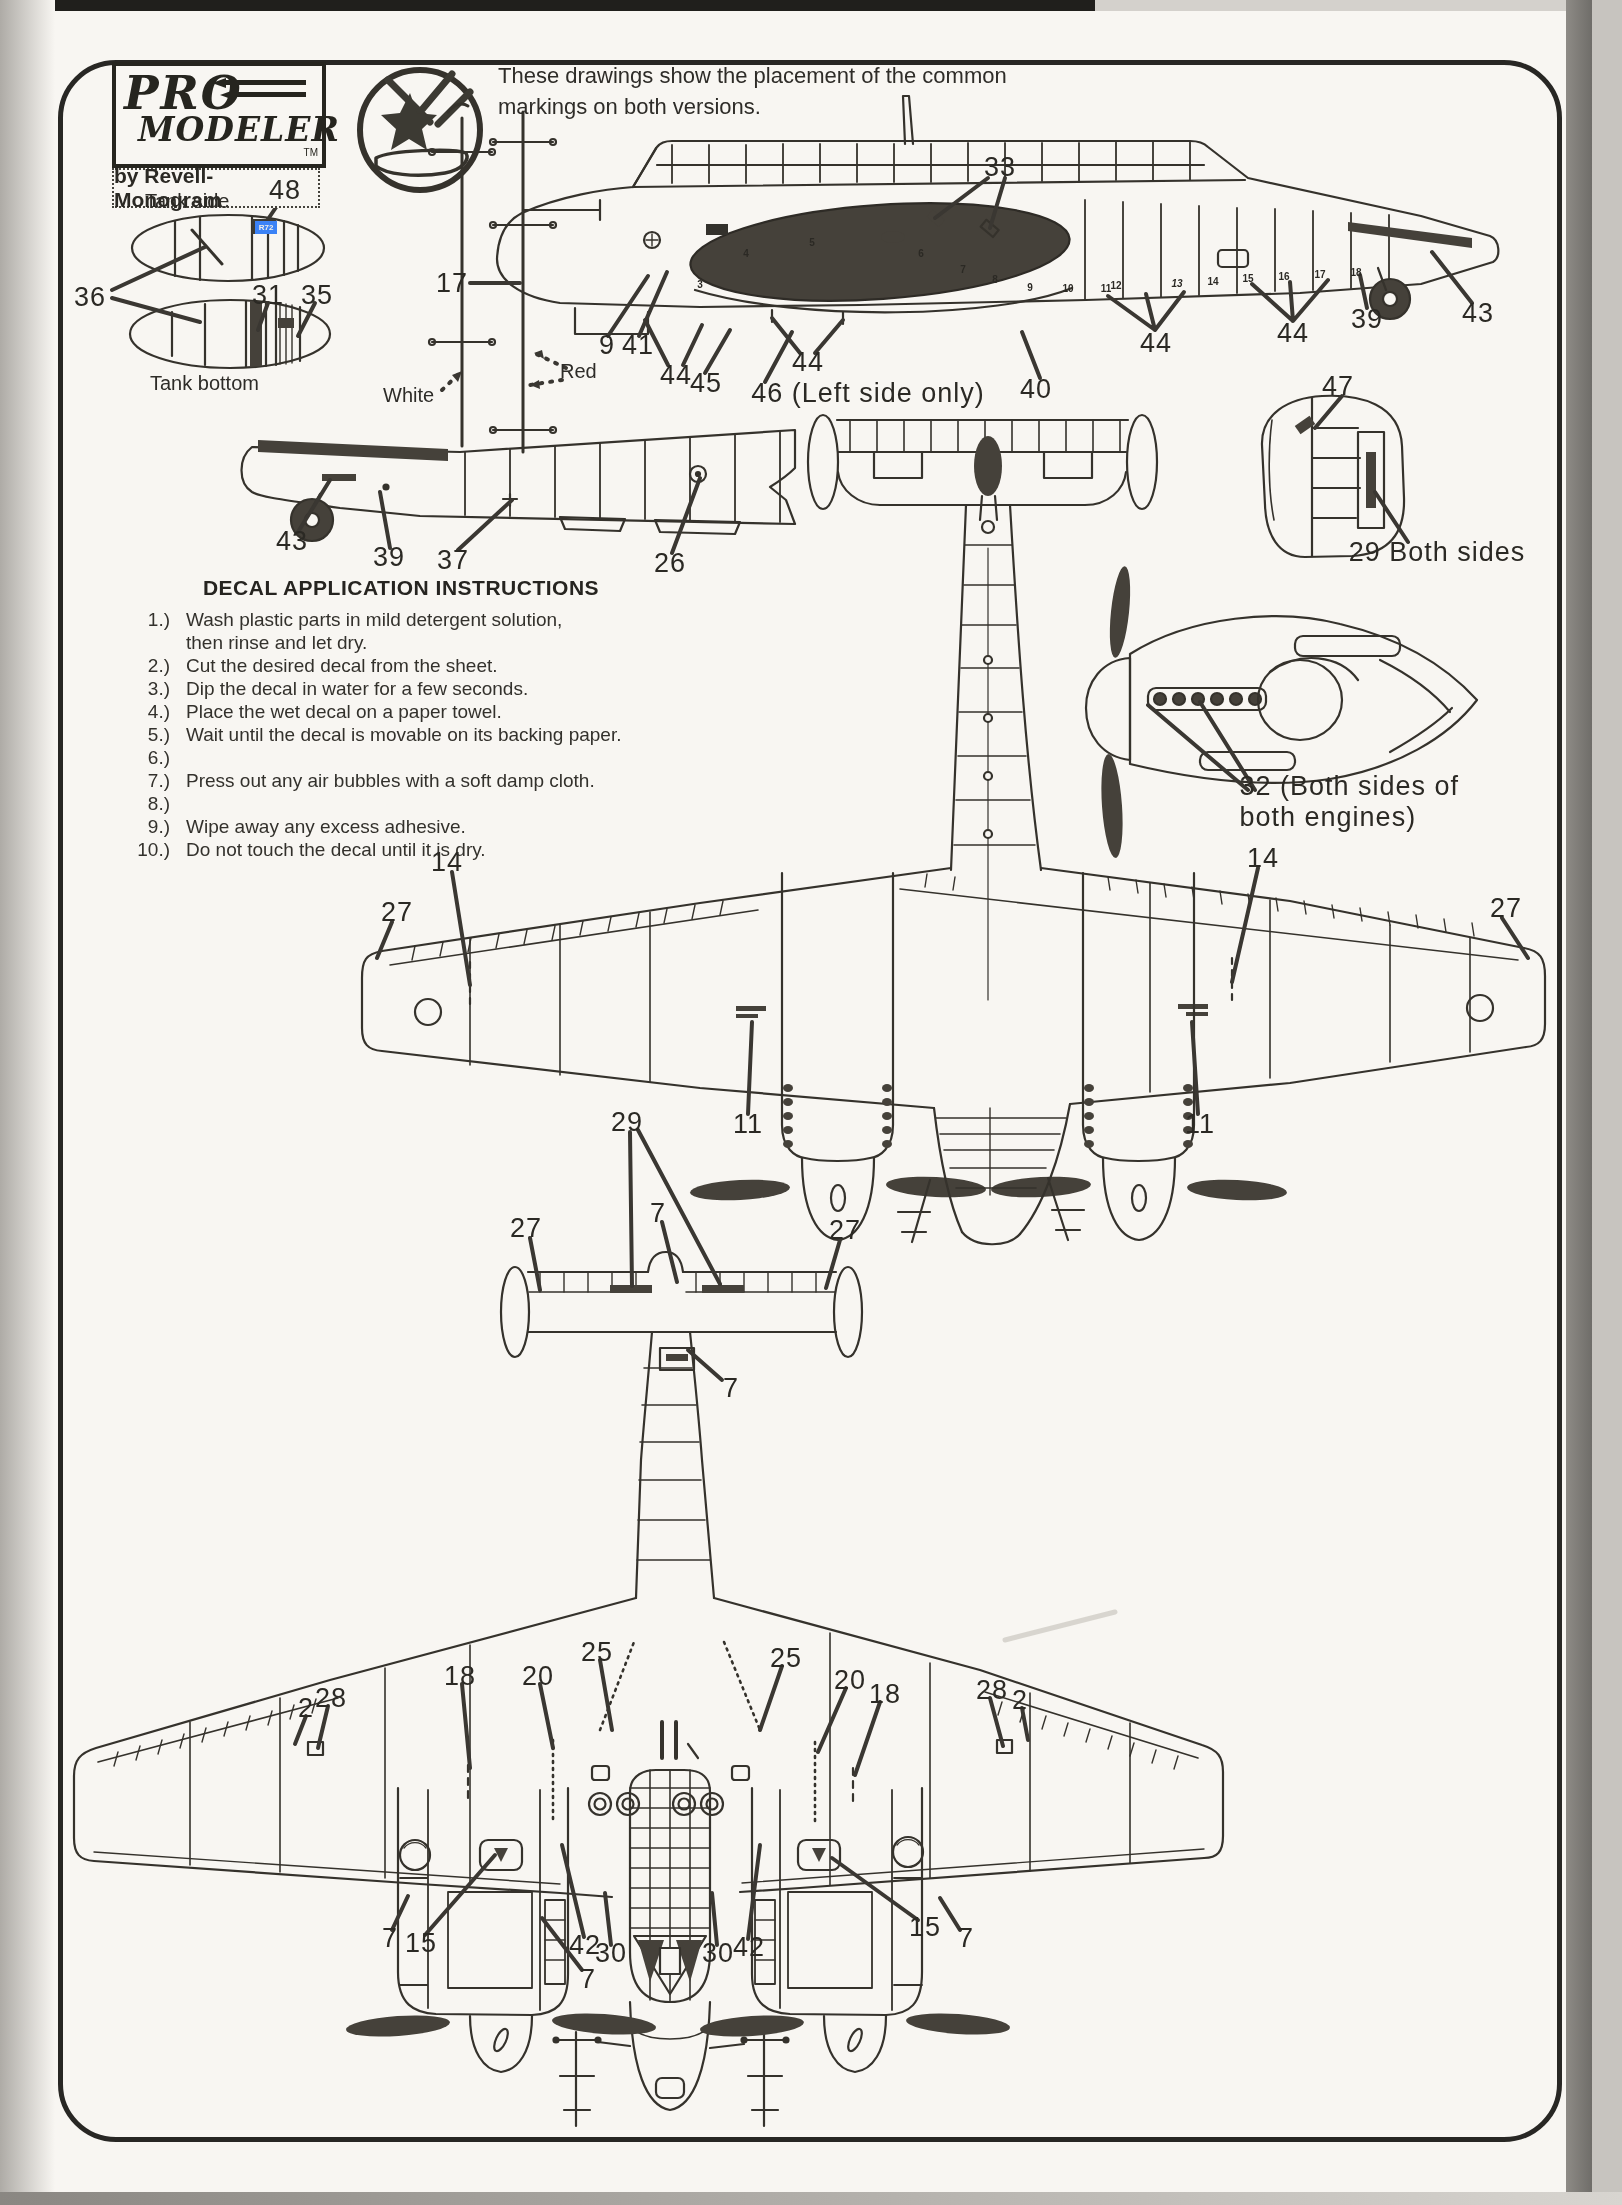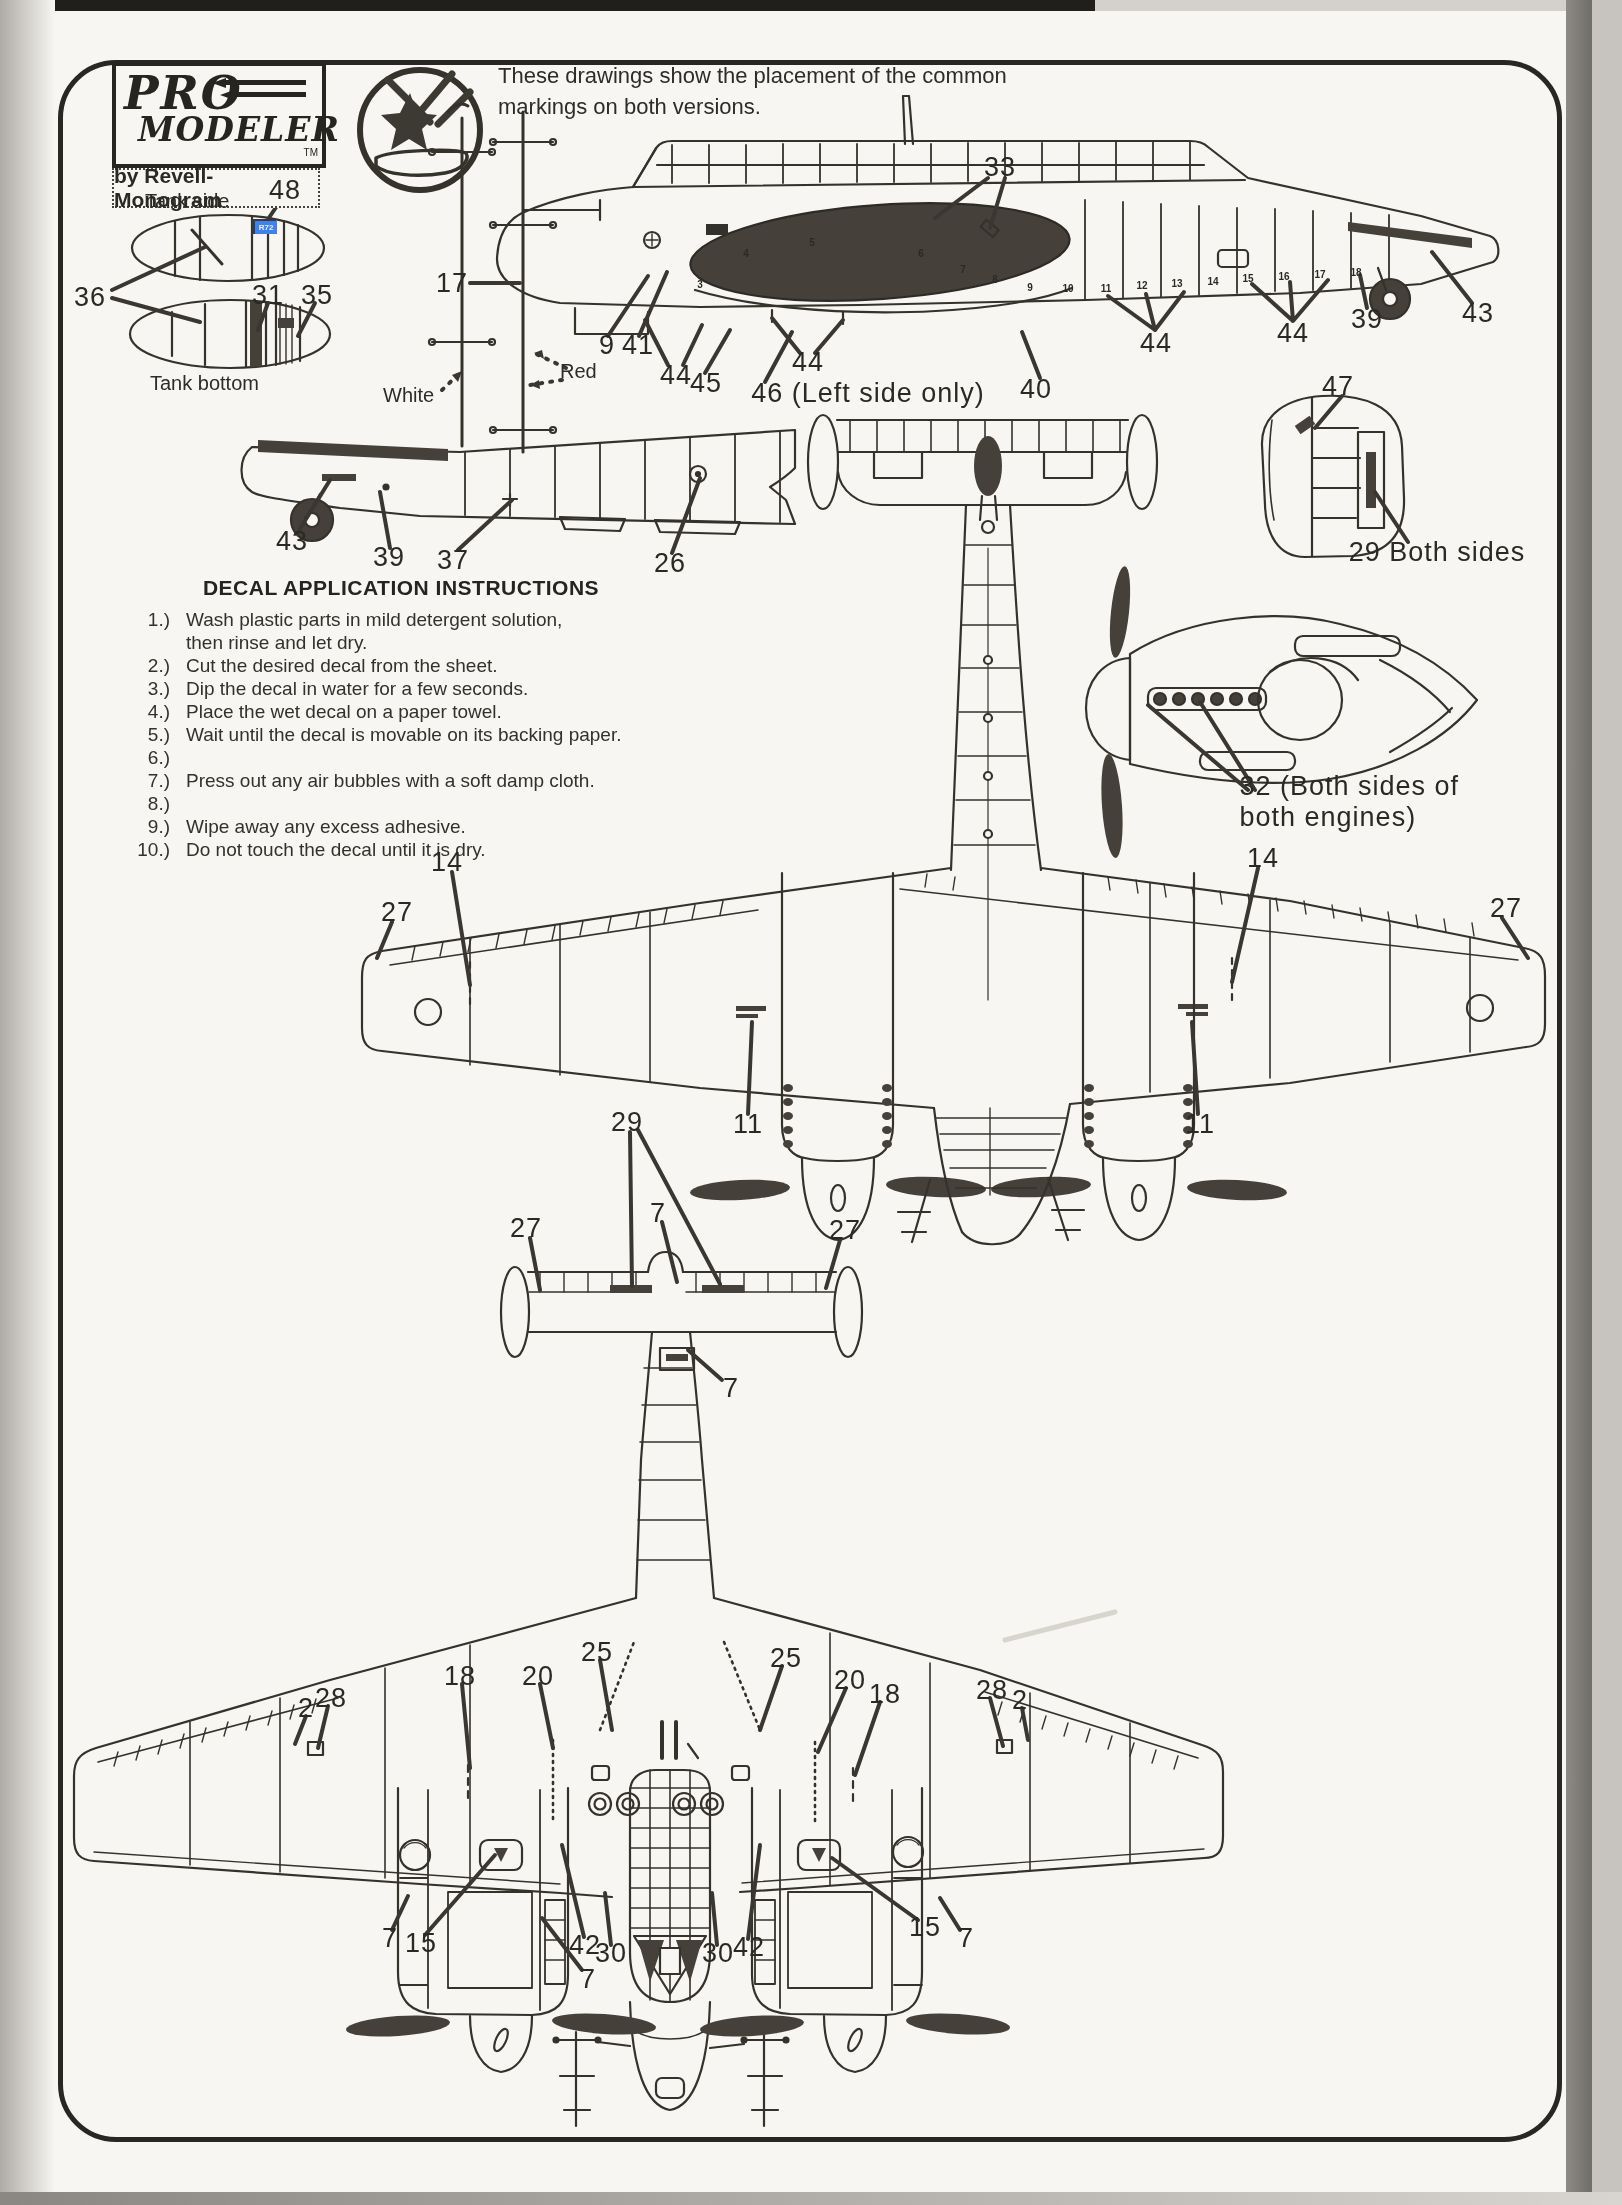--- a/index.html
+++ b/index.html
@@ -508,21 +508,21 @@
       <div class="callout" style="left: 588px; top: 1979px;">7</div>
       <div class="panelnum" style="left: 700px; top: 284px;">3</div>
       <div class="panelnum" style="left: 746px; top: 253px;">4</div>
       <div class="panelnum" style="left: 812px; top: 242px;">5</div>
       <div class="panelnum" style="left: 921px; top: 253px;">6</div>
       <div class="panelnum" style="left: 963px; top: 269px;">7</div>
       <div class="panelnum" style="left: 995px; top: 279px;">8</div>
       <div class="panelnum" style="left: 1030px; top: 287px;">9</div>
       <div class="panelnum" style="left: 1068px; top: 288px;">10</div>
       <div class="panelnum" style="left: 1106px; top: 288px;">11</div>
-      <div class="panelnum" style="left: 1142px; top: 285px;">12</div>
-      <div class="panelnum" style="left: 1177px; top: 283px;">13</div>
+      <div class="panelnum" style="left: 1116px; top: 285px;">12</div>
+      <div class="panelnum" style="left: 1177px; top: 283px; font-style: italic;">13</div>
       <div class="panelnum" style="left: 1213px; top: 281px;">14</div>
       <div class="panelnum" style="left: 1248px; top: 278px;">15</div>
       <div class="panelnum" style="left: 1284px; top: 276px;">16</div>
       <div class="panelnum" style="left: 1320px; top: 274px;">17</div>
       <div class="panelnum" style="left: 1356px; top: 272px;">18</div>
     </div>
 </div>
 
 </body></html>

